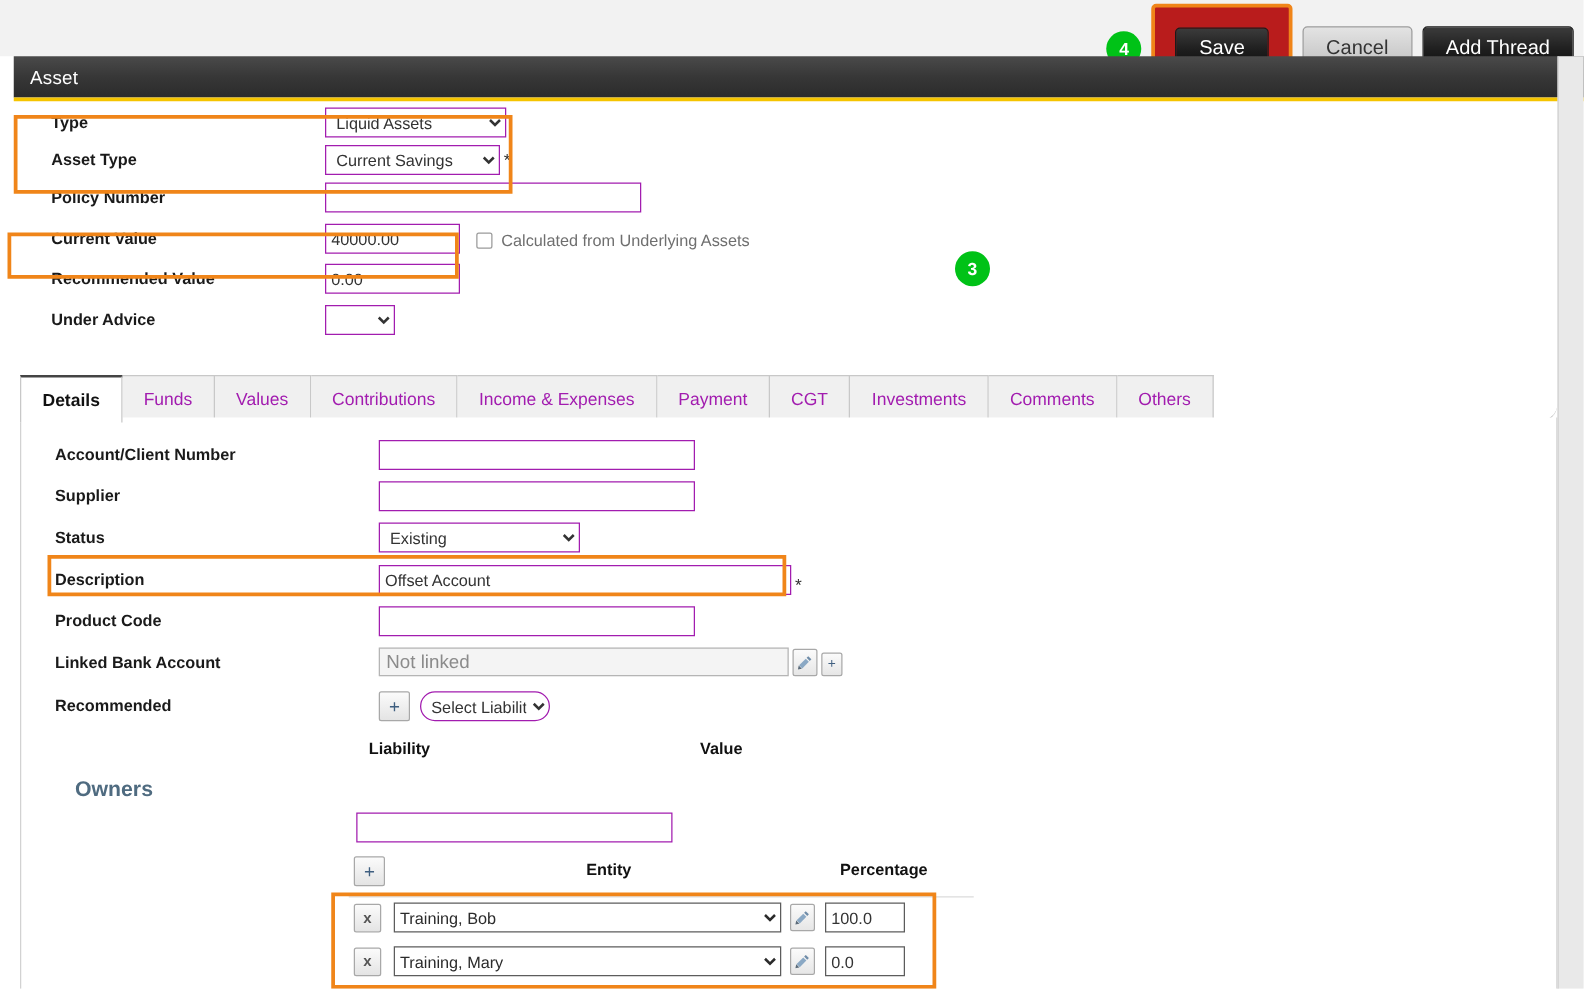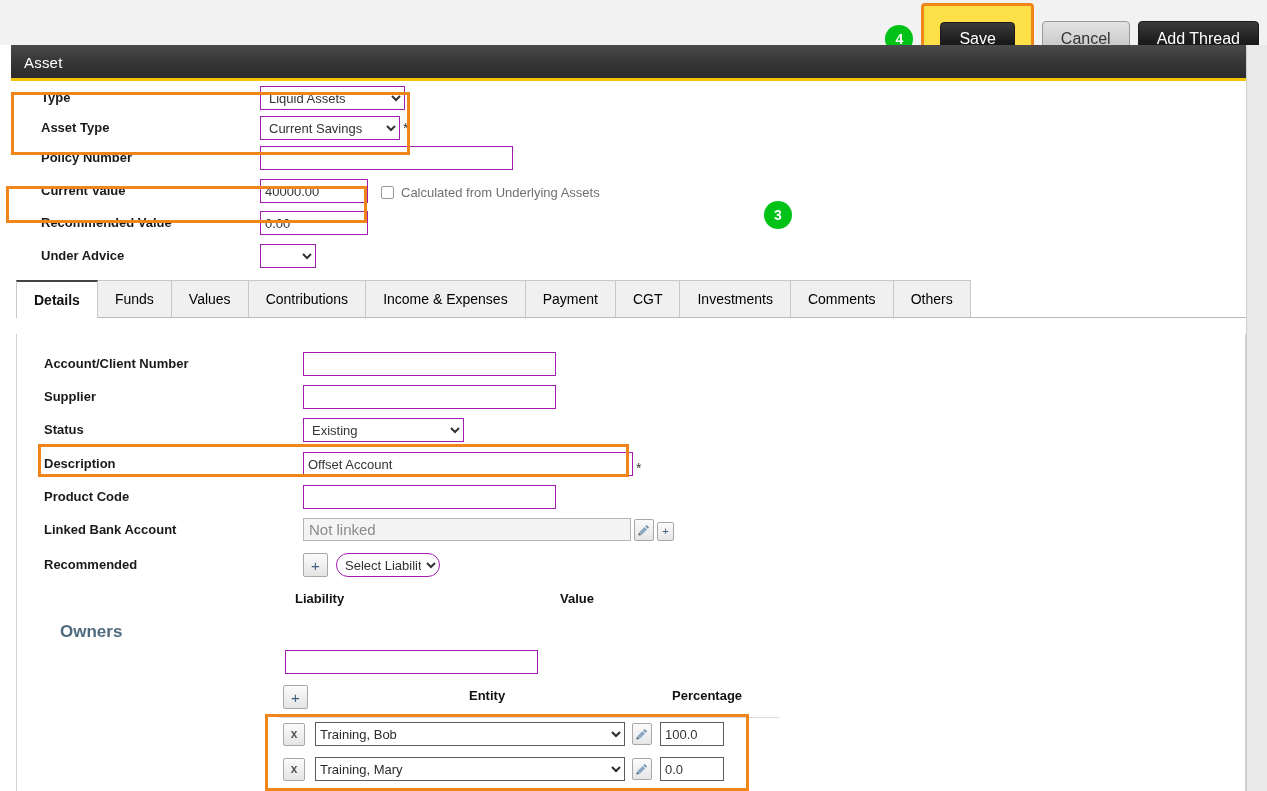--- a/index.html
+++ b/index.html
@@ -40,21 +40,21 @@
   .btn-dark {
     background: linear-gradient(to bottom, #3b3b3b 0%, #1d1d1d 55%, #0f0f0f 100%);
     color: #fff;
   }
   .btn-light {
     background: linear-gradient(to bottom, #e3e3e3 0%, #cfcfcf 55%, #bfbfbf 100%);
     color: #333; border: 1px solid #9a9a9a;
   }
   .btn-wrap-highlight {
     border: 3px solid #f08519; border-radius: 4px;
-    padding: 16px; background: #fde047;
+    padding: 16px; background: #b91c1c;
   }
 
   
   .panel-header {
     position: absolute; left: 11px; top: 45px; width: 1256px; height: 36px;
     background: linear-gradient(to bottom, #4a4a4a 0%, #373737 50%, #2b2b2b 100%);
     border-bottom: 3px solid #f5c400;
     color: #ffffff;
   }
   .panel-header-title {
@@ -96,28 +96,28 @@
     width: 13px; height: 13px; background: #fff;
     border: 1px solid #9a9a9a; border-radius: 2px;
     display: inline-block;
   }
 
   
   .hl { position: absolute; border: 3px solid #f08519; pointer-events: none; }
 
   
   .tabs {
-    position: absolute; left: 16px; top: 280px; width: 1230px; height: 38px;
+    position: absolute; left: 16px; top: 300px; width: 1230px; height: 38px;
     border-bottom: 1px solid #b9b9b9;
-    display: flex; align-items: flex-end;
+    display: flex; align-items: flex-end; border-radius: 15px;
   }
   .tab {
     height: 37px; padding: 0 17px;
     display: flex; align-items: center;
-    font-size: 14px; color: #000000;
+    font-size: 14px; color: #a21caf;
     background: #f0f0f0;
     border: 1px solid #c8c8c8; border-bottom: none;
     border-left: none;
     cursor: pointer; white-space: nowrap;
   }
   .tab:first-child { border-left: 1px solid #c8c8c8; }
   .tab.active {
     background: #ffffff; color: #111; font-weight: bold;
     border-top: 2px solid #444;
     position: relative; z-index: 2;

